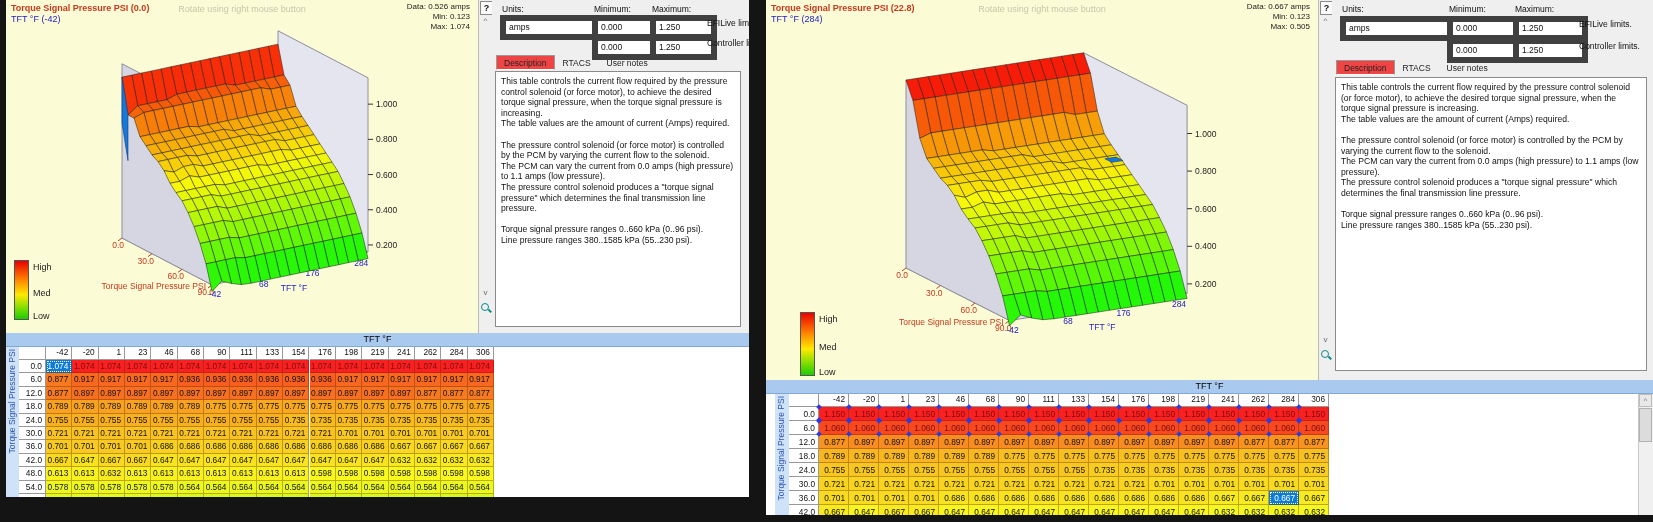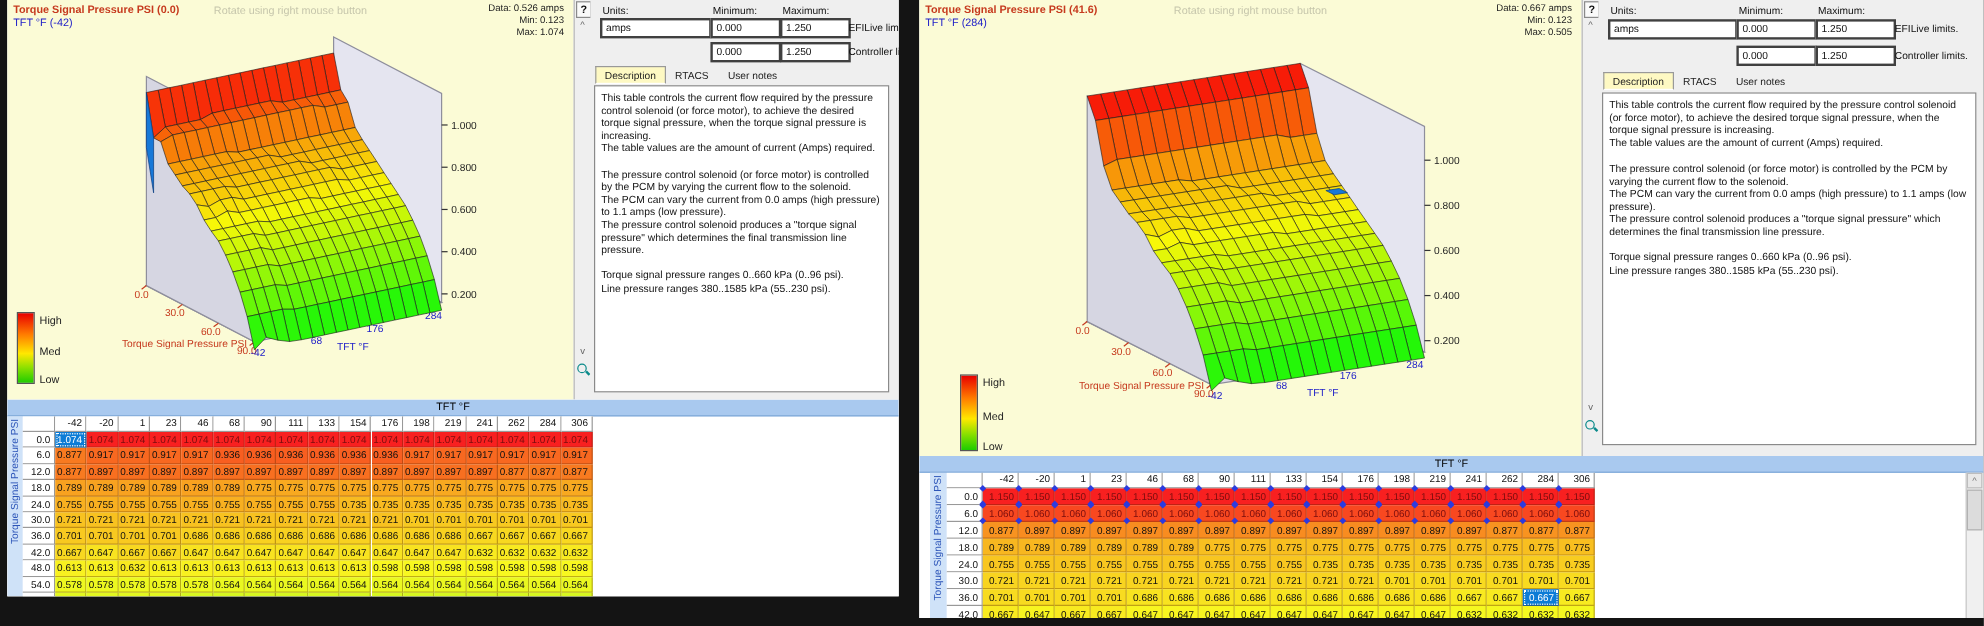--- a/index.html
+++ b/index.html
@@ -16,26 +16,26 @@
   .legend-label{position:absolute;left:19px;font-size:9px;color:#222;}
   .side-strip{position:absolute;top:0;background:#EFEFEF;border-left:1px solid #B9B9B9;}
   .help-btn{position:absolute;left:1px;top:1px;width:11px;height:12px;background:#FAFAFA;border:1px solid #8a8a8a;
             font-size:9px;font-weight:bold;text-align:center;line-height:12px;color:#111;cursor:pointer;}
   .chev{position:absolute;left:1px;width:11px;height:10px;text-align:center;font-size:8px;color:#666;line-height:9px;cursor:pointer;}
   .mag-btn{position:absolute;left:1px;width:12px;height:12px;cursor:pointer;}
   .mag-btn i{position:absolute;left:1px;top:1px;width:6px;height:6px;border:1.5px solid #0a8a8a;border-radius:50%;}
   .mag-btn b{position:absolute;left:8px;top:8px;width:4px;height:1.5px;background:#0a8a8a;transform:rotate(45deg);}
   .info-panel{position:absolute;top:0;background:#EFEFEF;font-size:8.5px;color:#111;}
   .lim-label{position:absolute;top:4px;white-space:nowrap;}
-  .field{position:absolute;height:13px;background:#fff;border:2px solid #404040;font-size:8.5px;
+  .field{position:absolute;height:13px;background:#fff;border:6px solid #404040;font-size:8.5px;
          line-height:13px;padding-left:3px;color:#111;white-space:nowrap;overflow:hidden;}
   .lim-side{position:absolute;white-space:nowrap;}
   .tabbar{position:absolute;left:4px;right:2px;height:15px;}
   .tab{display:inline-block;padding:2px 7px 1px 7px;font-size:8.5px;color:#222;cursor:pointer;border:1px solid transparent;}
-  .tab.active{background:#fef9c3;border:1px solid #999;border-bottom:1px solid #fff;}
+  .tab.active{background:#ef4444;border:1px solid #999;border-bottom:1px solid #fff;}
   .desc-box{position:absolute;left:3px;background:#fff;border:1px solid #8a8a8a;padding:4px 5px;
             font-size:8.6px;line-height:10.6px;color:#111;white-space:pre-wrap;overflow:hidden;}
   .table-panel{position:absolute;left:0;background:#fff;overflow:hidden;}
   .band{position:absolute;left:0;right:0;top:0;background:#A9C9EF;border-bottom:1px solid #7FA8D8;
         text-align:center;font-size:9px;color:#000;}
   .vstrip{position:absolute;background:#CFE2F8;overflow:hidden;}
   .vstrip span{position:absolute;left:1px;top:2px;font-size:8.5px;color:#2C55B8;
         writing-mode:vertical-rl;transform:rotate(180deg);white-space:nowrap;}
   .thead-cell,.rowhdr{position:absolute;background:#fff;border-right:1px solid #999;border-bottom:1px solid #999;
         font-size:8.3px;color:#111;text-align:right;box-sizing:border-box;padding-right:3px;}
@@ -602,21 +602,21 @@
         <div class="cell" style="left:408.90000000000003px;top:161px;width:26.35px;height:13.4px;line-height:13.4px;background:hsl(69,94%,55%);">0.529</div>
         <div class="cell" style="left:435.25px;top:161px;width:26.35px;height:13.4px;line-height:13.4px;background:hsl(69,94%,55%);">0.529</div>
         <div class="cell" style="left:461.6px;top:161px;width:26.35px;height:13.4px;line-height:13.4px;background:hsl(69,94%,55%);">0.529</div>
       </div>
   </div>
 </div>
 
 <div class="window" id="win1" style="left:766px;width:887px;height:515px;">
   <div class="plot-area" id="plot1" style="width:552px;height:380px;">
     <div class="plot-hint">Rotate using right mouse button</div>
-    <div class="plot-header-param">Torque Signal Pressure PSI (41.6)</div>
+    <div class="plot-header-param">Torque Signal Pressure PSI (22.8)</div>
     <div class="plot-header-axis">TFT °F (284)</div>
     <div class="plot-stats" style="right:8px;">
       <div>Data: 0.667 amps</div>
       <div>Min: 0.123</div>
       <div>Max: 0.505</div>
     </div>
     <svg id="svg1" width="552" height="380" style="position:absolute;left:0;top:0;">
         <polygon points="140.0,268.0 243.5,320.5 421.1,293.3 317.6,240.8" fill="#DBDBE6" stroke="#8E8E9C" stroke-width="1"></polygon>
         <polygon points="140.0,268.0 243.5,320.5 243.5,132.5 140.0,80.0" fill="#D6D6E2" stroke="#8E8E9C" stroke-width="1"></polygon>
         <polygon points="317.6,240.8 421.1,293.3 421.1,105.3 317.6,52.8" fill="#E5E5F0" stroke="#8E8E9C" stroke-width="1"></polygon>

